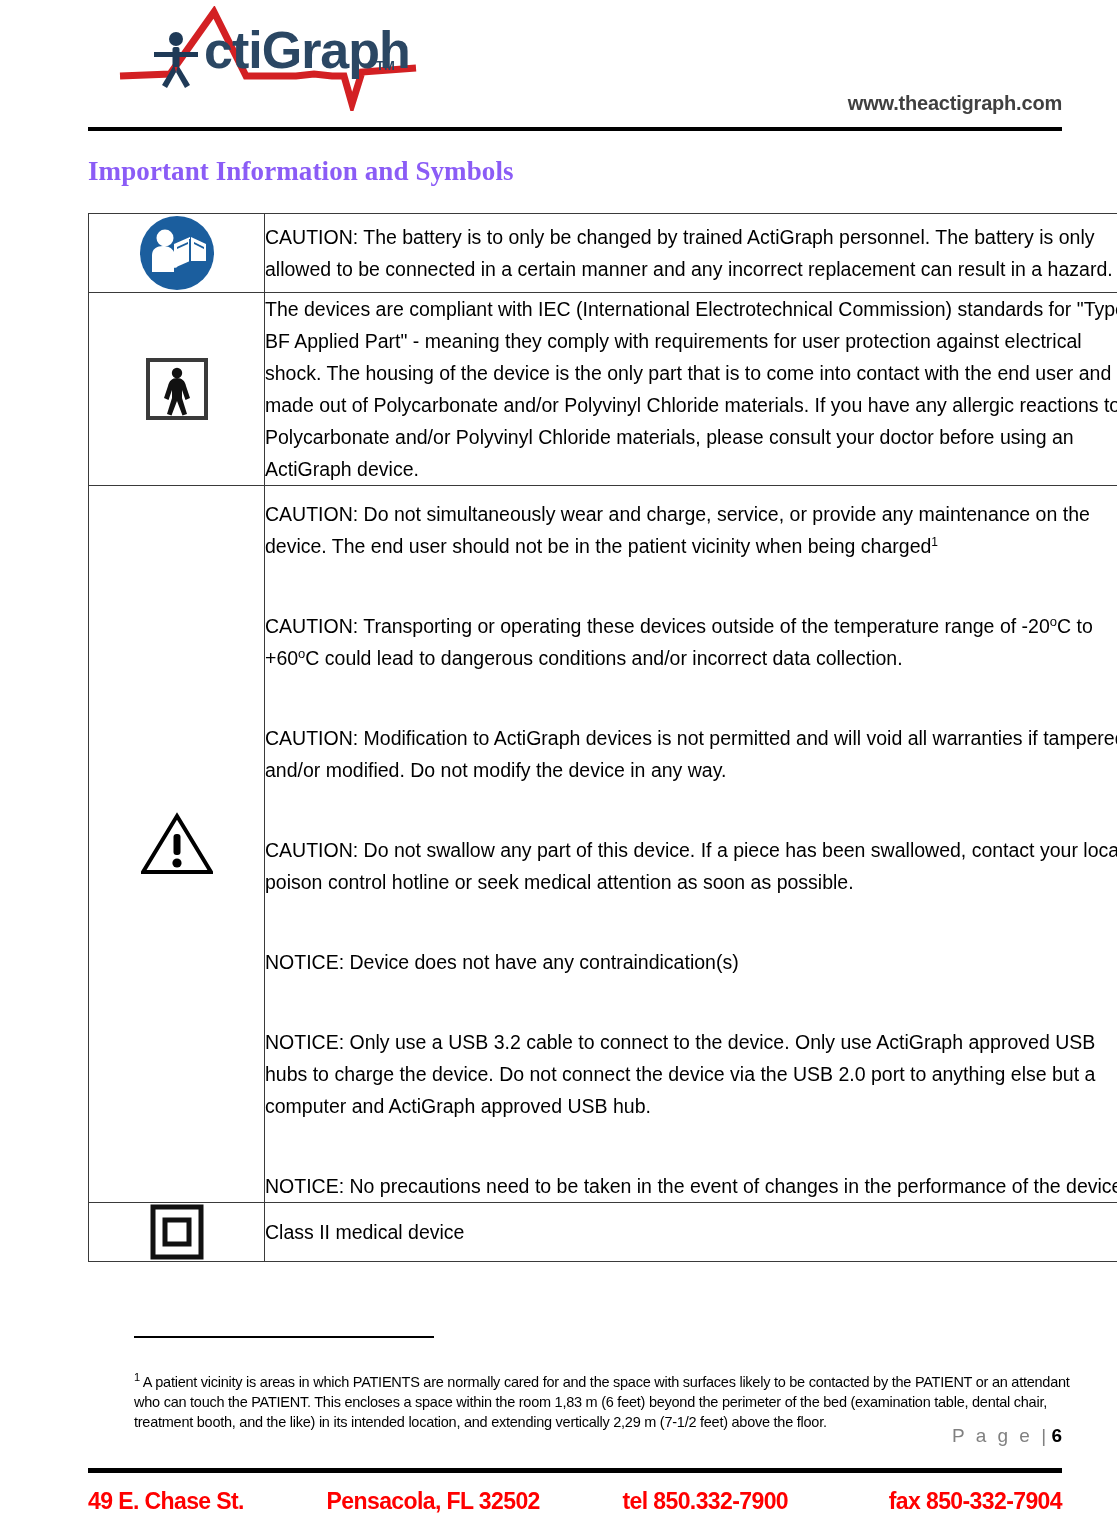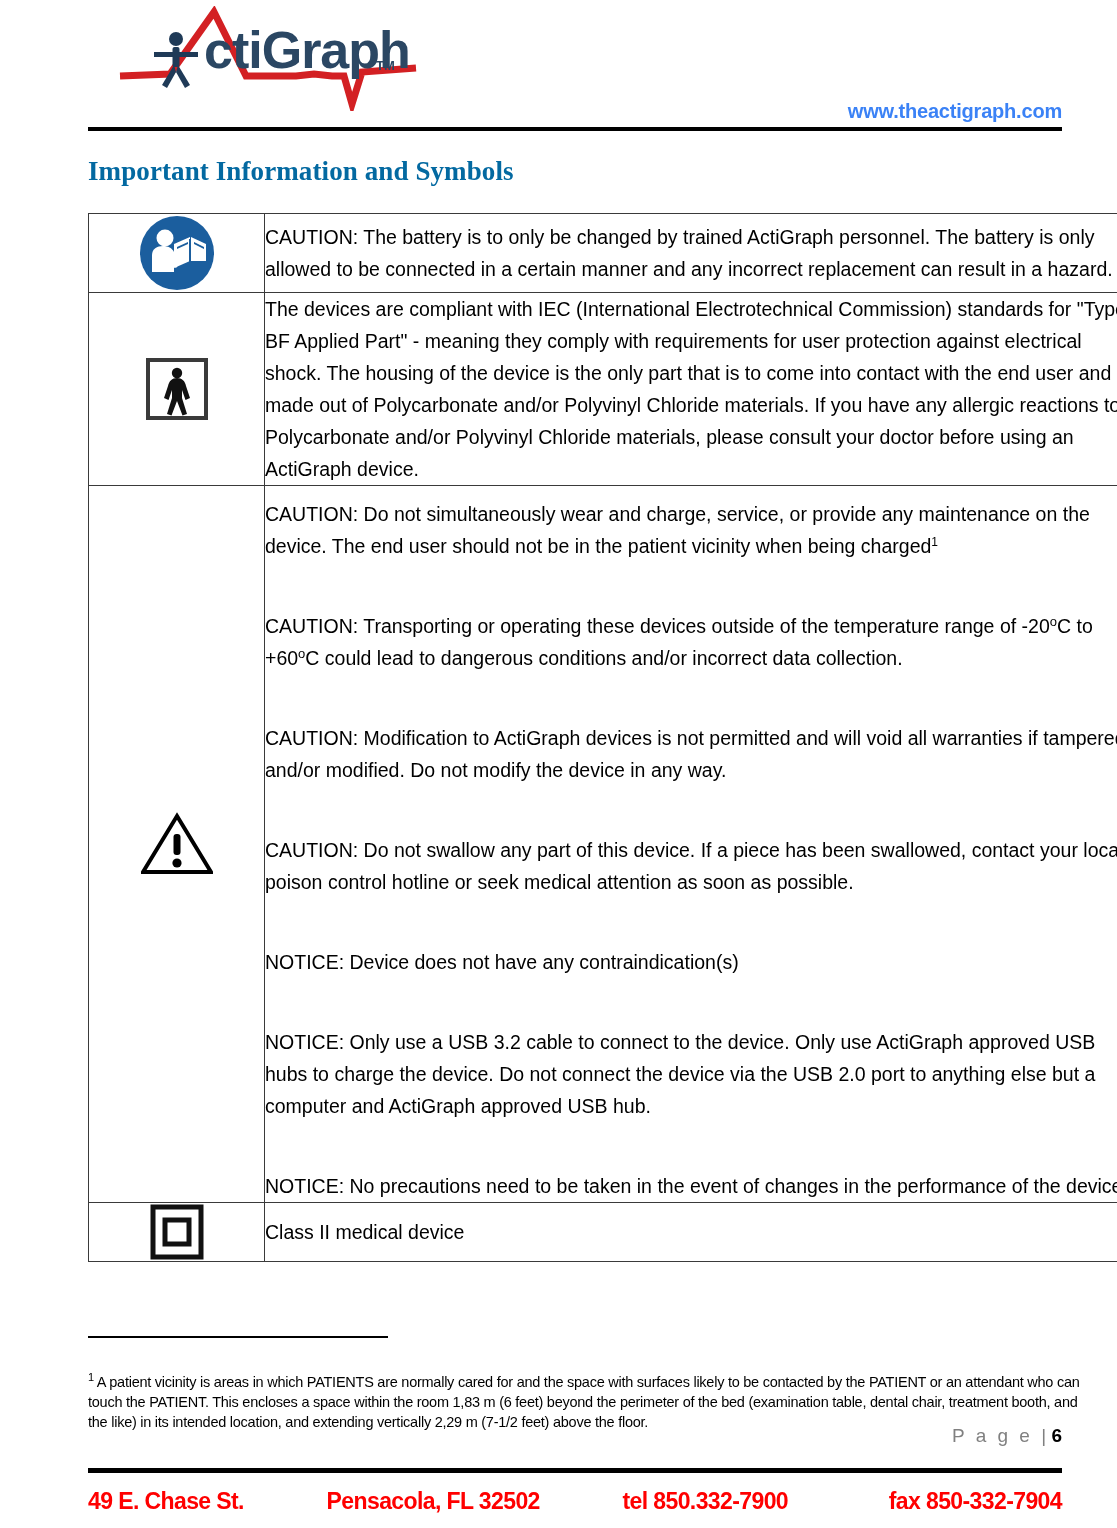--- a/index.html
+++ b/index.html
@@ -34,25 +34,25 @@
     left: 118px;
     top: 6px;
     width: 300px;
     height: 105px;
   }
   .logo-svg { display: block; }
 
   .site-url {
     position: absolute;
     right: 55px;
-    top: 100px;
+    top: 92px;
     font-family: "Liberation Sans", sans-serif;
     font-size: 20px;
     font-weight: 700;
-    color: #3b82f6;
+    color: #404040;
     letter-spacing: -0.2px;
   }
 
   .header-rule {
     position: absolute;
     left: 88px;
     right: 55px;
     top: 127px;
     height: 4px;
     background: #000000;
@@ -61,21 +61,21 @@
   
   .content {
     padding: 0 55px 0 88px;
   }
 
   h1.section-title {
     margin: 6px 0 2px 0;
     font-family: "Liberation Serif", serif;
     font-size: 27px;
     font-weight: 700;
-    color: #0369a1;
+    color: #8b5cf6;
     letter-spacing: 0.1px;
     line-height: 1.15;
   }
 
   p.intro {
     margin: 0;
     font-family: "Liberation Sans", sans-serif;
     font-size: 19.5px;
     line-height: 34px;
     color: #000000;
@@ -154,20 +154,21 @@
     height: 58px;
     display: inline-block;
     vertical-align: middle;
   }
 
   
   .footnote-area {
     padding: 0 25px 0 88px;
     margin-top: 74px;
     position: relative;
+    margin-left: 46px;
   }
   .footnote-rule {
     width: 300px;
     height: 2px;
     background: #000000;
     margin-bottom: 34px;
   }
   .footnote-text {
     font-family: "Liberation Sans", sans-serif;
     font-size: 14.5px;

